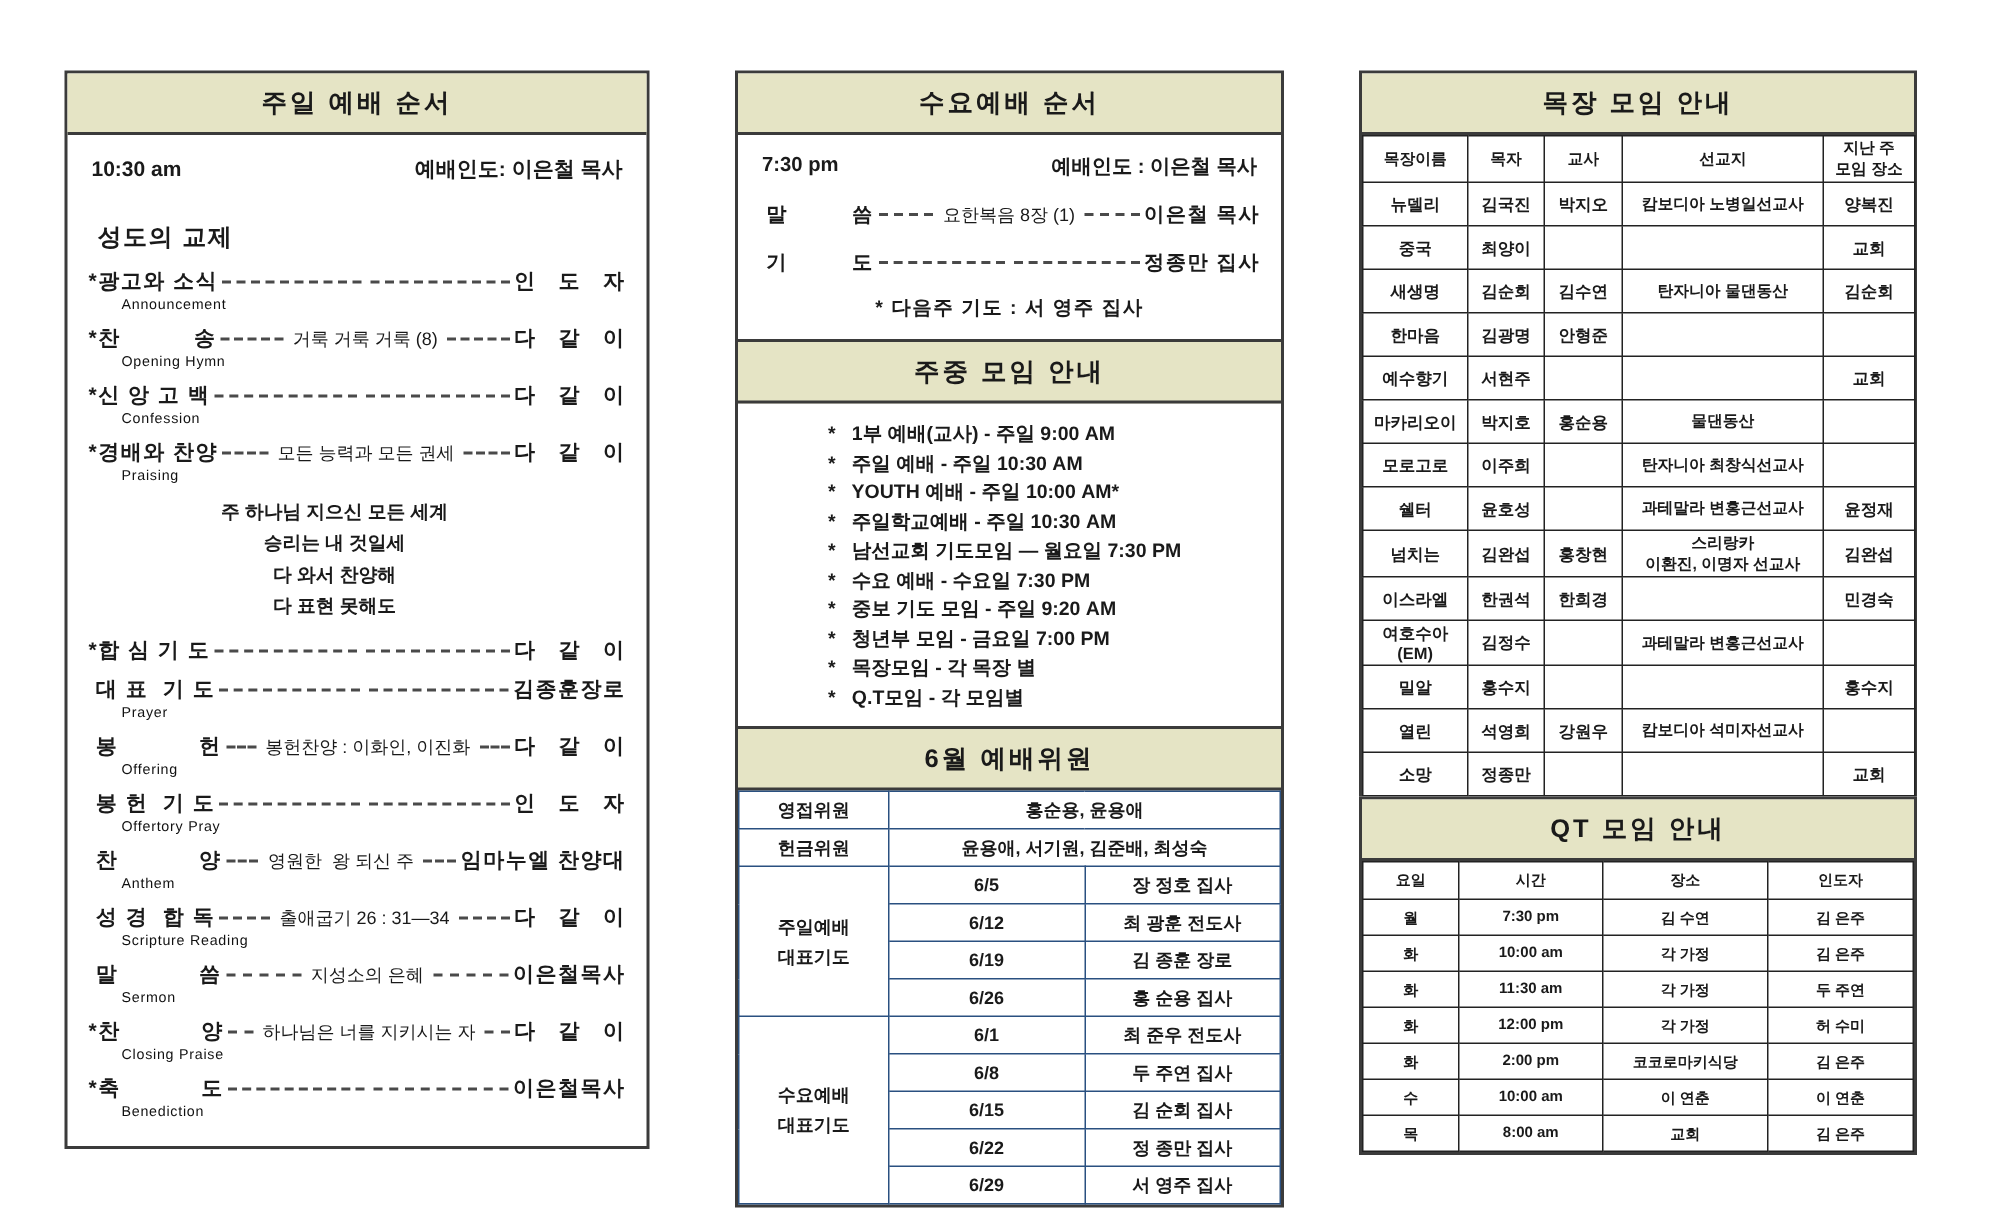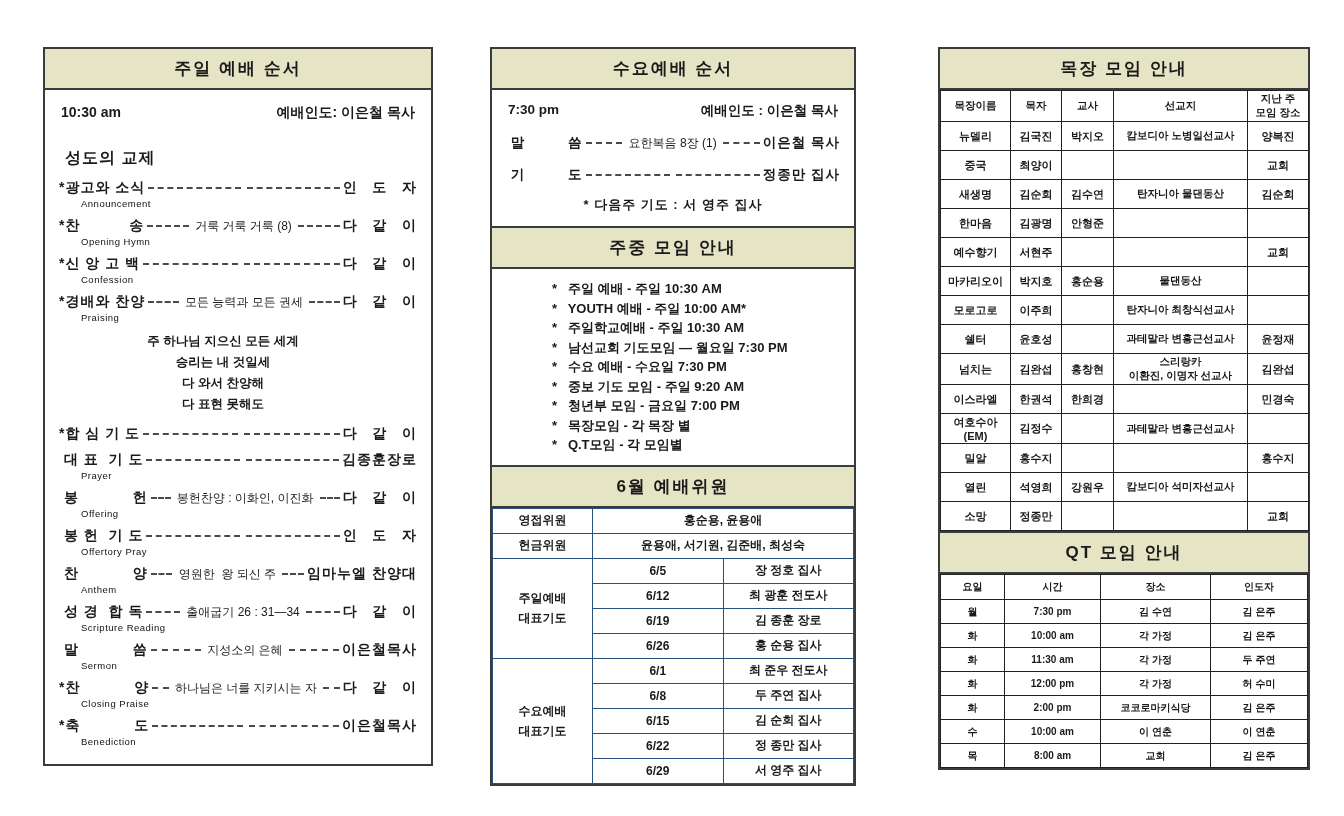--- a/index.html
+++ b/index.html
@@ -7,21 +7,21 @@
               font-family:"Liberation Sans", sans-serif; color:#1a1a1a; }
   .page { position:relative; width:1089px; height:816px; background:#fff; }
 
   .panel { position:absolute; border:2px solid #3b3b3b; background:#fff; }
   .hdr { background:#e5e4c5; border-bottom:2px solid #3b3b3b; text-align:center;
          font-weight:bold; font-size:17px; padding:8px 0; letter-spacing:2px; }
 
   
   #panel-sunday   { left:43px;  top:47px; width:390px; height:719px; }
   #panel-mid      { left:490px; top:47px; width:366px; }
-  #panel-mokjang  { left:938px; top:47px; width:372px; }
+  #panel-mokjang  { left:906px; top:47px; width:372px; }
 
   
   .svc-body { padding:12px 14px 6px 14px; }
   .time-row { display:flex; justify-content:space-between; font-size:14px; font-weight:bold; padding:2px 2px 0 2px; }
   .fellowship { margin:26px 0 10px 6px; font-size:16px; font-weight:bold; letter-spacing:1px; }
   .svc-item { margin-bottom:8px; }
   .svc-row { display:flex; align-items:center; }
   .svc-label { white-space:pre; font-size:14px; font-weight:bold; letter-spacing:1px; flex:0 0 auto; }
   .svc-mid { white-space:pre; font-size:12px; font-weight:normal; flex:0 0 auto; }
   .svc-mid:empty { display:none; }
@@ -277,20 +277,21 @@
             </div>
           </div>
         <div class="next-week">*  다음주 기도 :  서 영주 집사</div>
       </div>
     </div>
 
     <div class="box">
       <div class="hdr">주중 모임 안내</div>
       <div class="weekly-body">
 
+          <div class="weekly-line">*   1부 예배(교사) - 주일 9:00 AM</div>
 
           <div class="weekly-line">*   주일 예배 - 주일 10:30 AM</div>
 
           <div class="weekly-line">*   YOUTH 예배 - 주일 10:00 AM*</div>
 
           <div class="weekly-line">*   주일학교예배 - 주일 10:30 AM</div>
 
           <div class="weekly-line">*   남선교회 기도모임 — 월요일 7:30 PM</div>
 
           <div class="weekly-line">*   수요 예배 - 수요일 7:30 PM</div>

